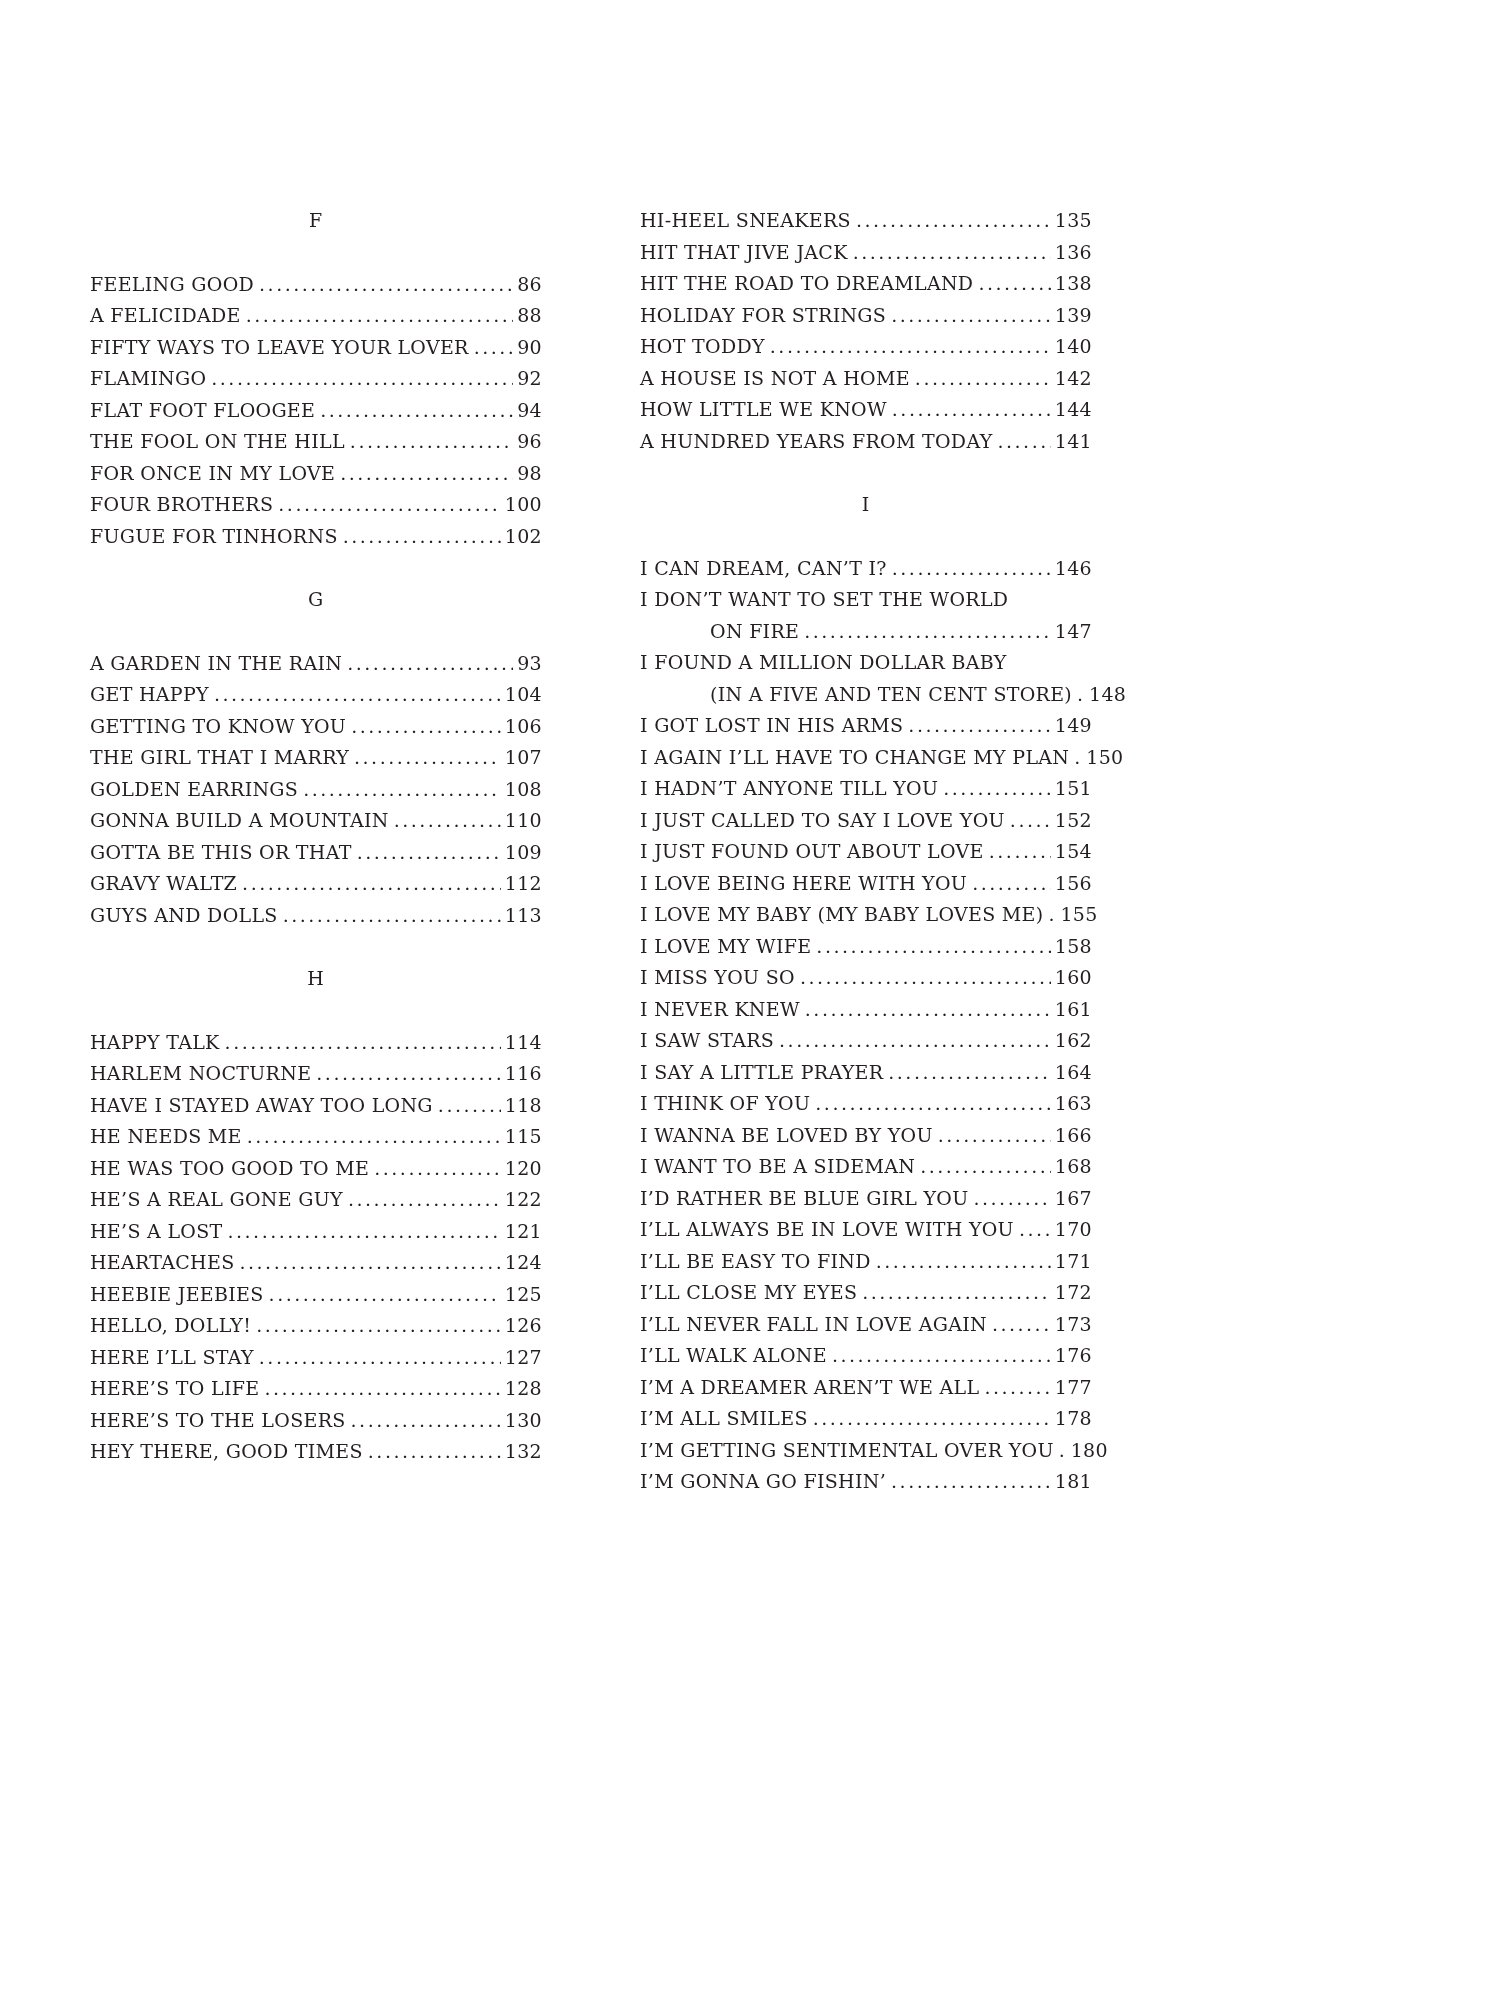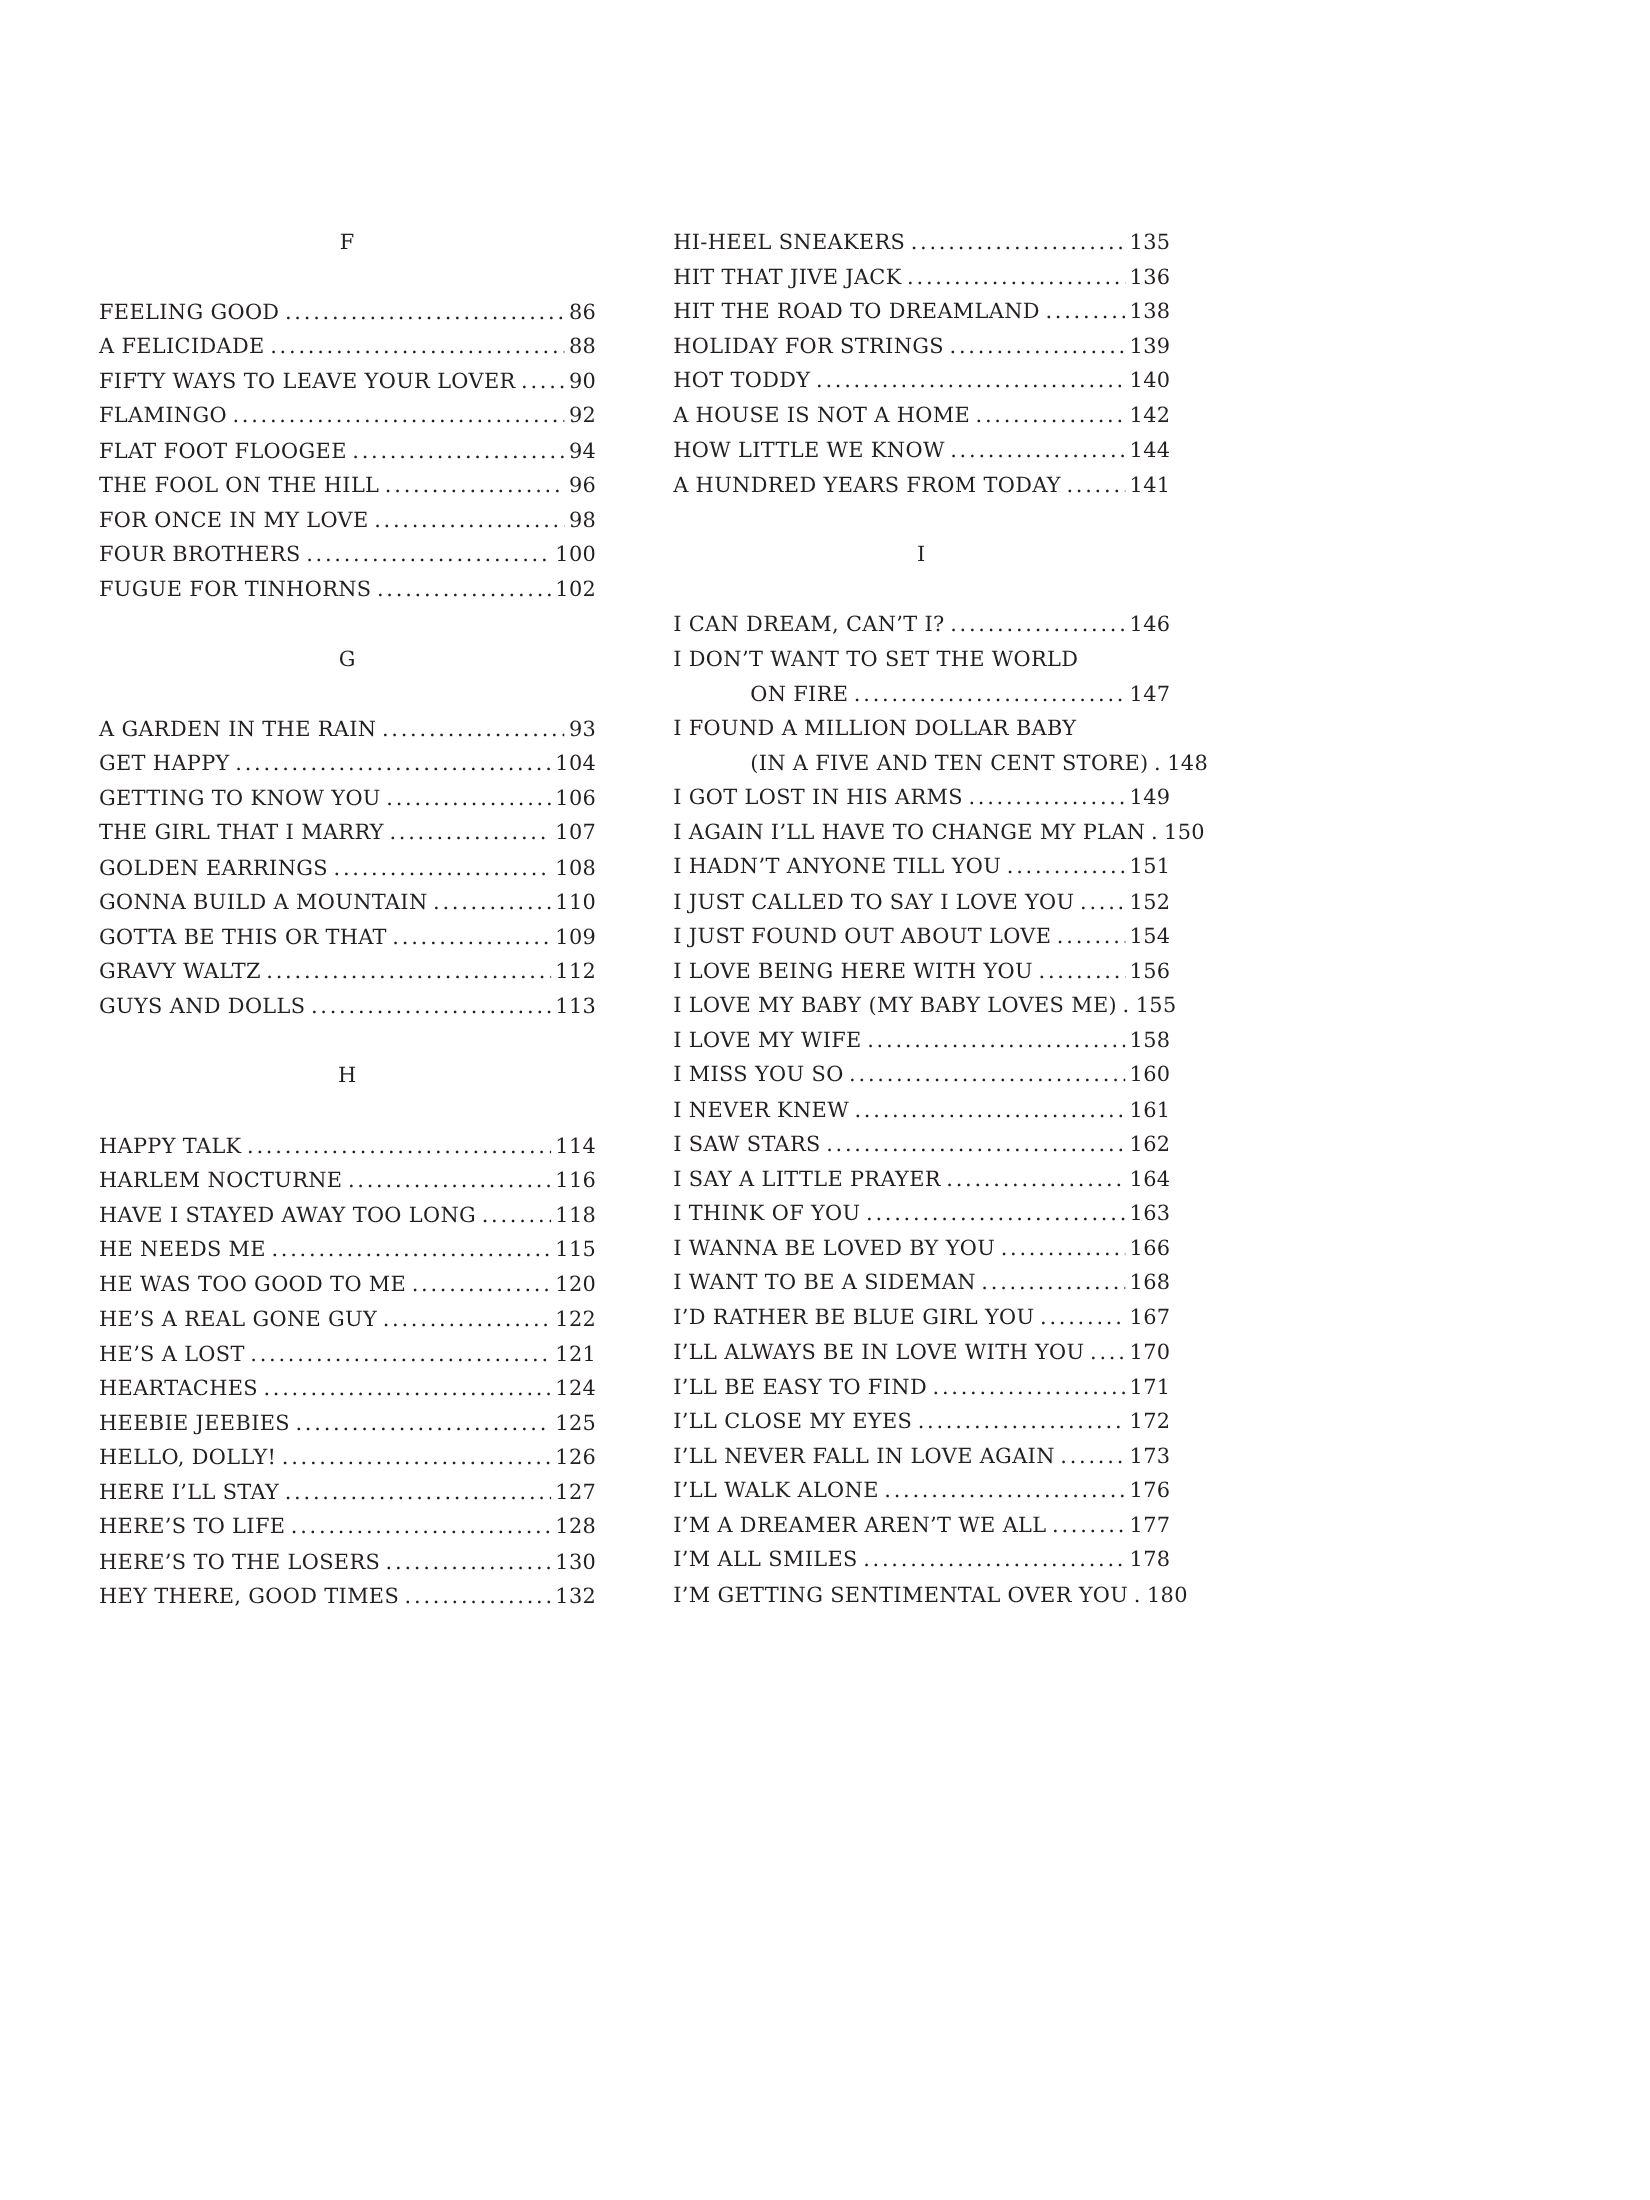--- a/index.html
+++ b/index.html
@@ -15,21 +15,21 @@
     color: #231f20;
     font-family: "DejaVu Serif", serif;
     overflow: hidden;
   }
   .col {
     position: absolute;
     top: 205px;
     width: 452px;
   }
   .col-1 { left: 90px; }
-  .col-2 { left: 612px; }
+  .col-2 { left: 640px; }
 
   .section:not(:first-child) {
     margin-top: 32px;
   }
   .section-header {
     text-align: center;
     font-size: 19px;
     line-height: 31.5px;
     letter-spacing: 1px;
     margin-bottom: 32px;
@@ -416,15 +416,20 @@
         <div class="entry">
           <span class="title">I’M ALL SMILES</span>
           <span class="leader"></span>
           <span class="page-num">178</span>
         </div>
         <div class="entry">
           <span class="title">I’M GETTING SENTIMENTAL OVER YOU</span>
           <span class="leader"></span>
           <span class="page-num">180</span>
         </div>
+        <div class="entry">
+          <span class="title">I’M GONNA GO FISHIN’</span>
+          <span class="leader"></span>
+          <span class="page-num">181</span>
+        </div>
       </div>
     </div>
 </div>
 
 </body></html>

